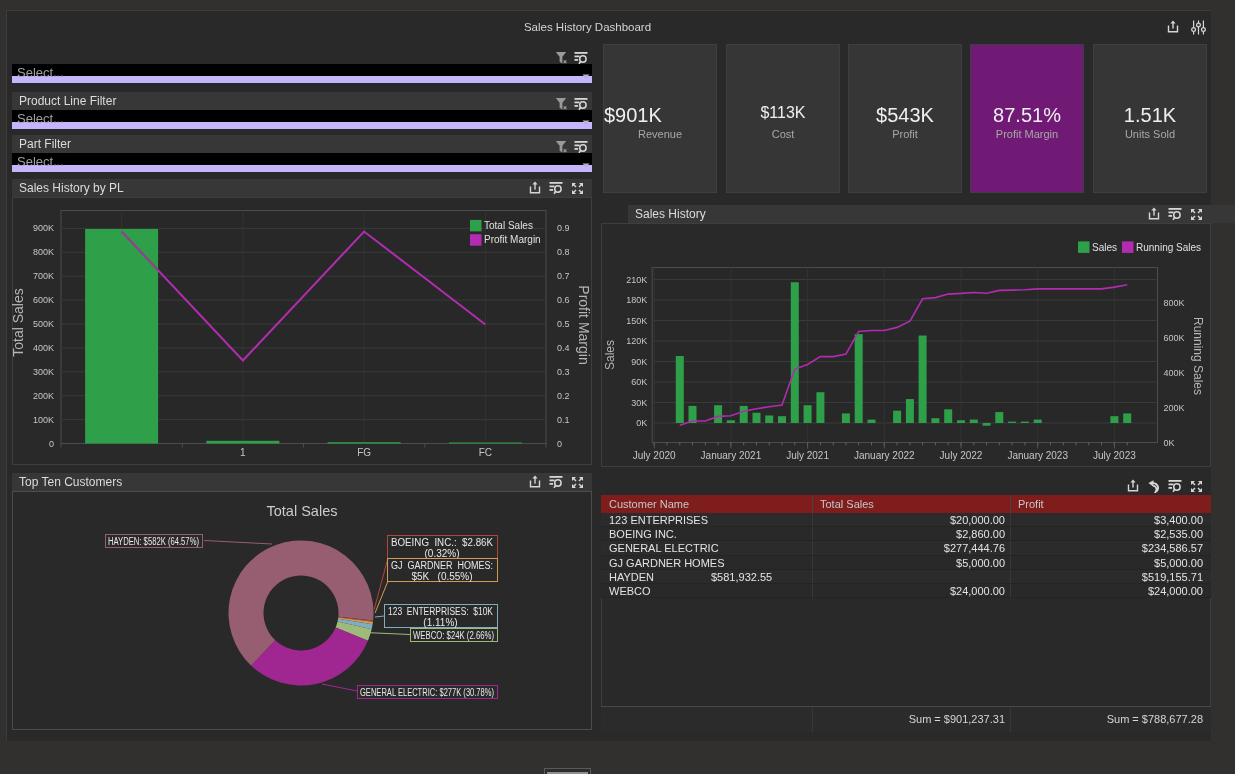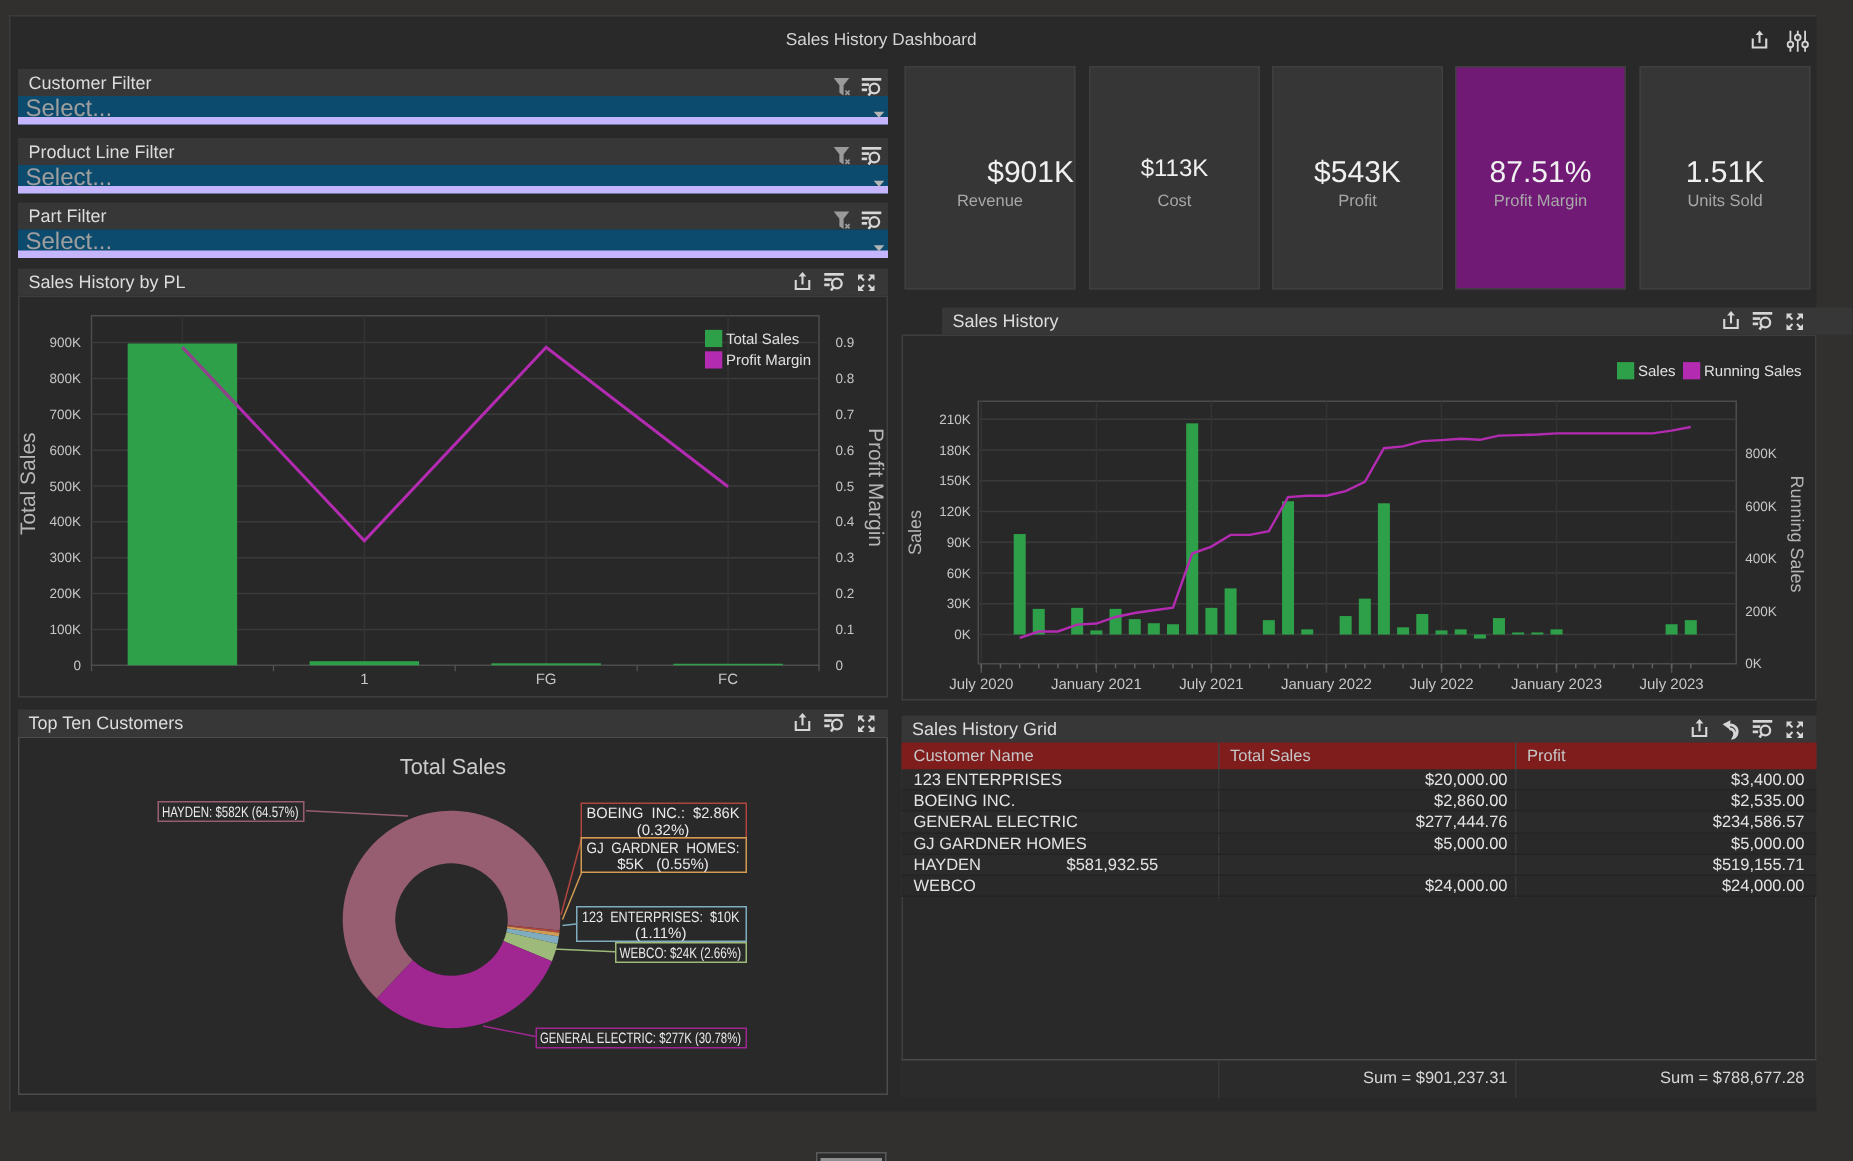--- a/index.html
+++ b/index.html
@@ -1,19 +1,19 @@
 <!DOCTYPE html>
 <html><head><meta charset="utf-8"><style>
 *{margin:0;padding:0;box-sizing:border-box}
 body{font-family:"Liberation Sans",sans-serif;background:#31302e}
 #page{position:relative;width:1235px;height:774px;overflow:hidden;background:#31302e}
 #surface{position:absolute;left:6px;top:10px;width:1205px;height:731px;background:#292929;border-top:1px solid #3d3c3a;border-left:1px solid #3d3c3a}
 .abs{position:absolute}
 .tbar{position:absolute;background:#373737;color:#dcdcdc;font-size:12px;line-height:18px;padding-left:7px}
-.sel{position:absolute;background:#0c4a6e;color:#9f9f9f;font-size:16px;line-height:18px;padding-left:5px;border-bottom:5px solid #c4b5fd}
+.sel{position:absolute;background:#000000;color:#9f9f9f;font-size:13px;line-height:18px;padding-left:5px;border-bottom:7px solid #c4b5fd}
 text{font-family:"Liberation Sans",sans-serif}
 </style></head><body>
 <div id="page">
 <div id="surface"></div>
 <div class="abs" style="left:12px;top:197px;width:580px;height:268px;border:1px solid #3e3e3e"></div>
 <div class="abs" style="left:601px;top:223px;width:610px;height:244px;border:1px solid #3e3e3e"></div>
 <div class="abs" style="left:601px;top:495px;width:610px;height:237px;border:1px solid #3e3e3e"></div>
 <div class="abs" style="left:0;top:21px;width:1175px;text-align:center;color:#d4d4d4;font-size:11.5px">Sales History Dashboard</div>
 <svg style="position:absolute;left:1166px;top:20px" width="14" height="14" viewBox="0 0 14 14">
 <path d="M3.2 5.6 H1.8 V12.4 H12.2 V5.6 H10.8 V11 H3.2 Z" fill="#d6d6d6"></path>
@@ -21,21 +21,20 @@
 <path d="M7 0.4 L9.6 3.4 H4.4 Z" fill="#d6d6d6"></path>
     </svg>
 <svg style="position:absolute;left:1191px;top:20px" width="15" height="15" viewBox="0 0 15 15">
 <line x1="2.6" y1="0.5" x2="2.6" y2="14.5" stroke="#d6d6d6" stroke-width="1.2"></line>
 <line x1="7.5" y1="0.5" x2="7.5" y2="14.5" stroke="#d6d6d6" stroke-width="1.2"></line>
 <line x1="12.4" y1="0.5" x2="12.4" y2="14.5" stroke="#d6d6d6" stroke-width="1.2"></line>
 <circle cx="2.6" cy="9.6" r="1.9" fill="#373737" stroke="#d6d6d6" stroke-width="1.2"></circle>
 <circle cx="7.5" cy="5" r="1.9" fill="#373737" stroke="#d6d6d6" stroke-width="1.2"></circle>
 <circle cx="12.4" cy="9.6" r="1.9" fill="#373737" stroke="#d6d6d6" stroke-width="1.2"></circle>
     </svg>
-<div class="tbar" style="left:12px;top:46px;width:580px;height:18px">Customer Filter</div>
 <svg style="position:absolute;left:555px;top:51px" width="14" height="14" viewBox="0 0 14 14">
 <path d="M0.8 1 H11.2 L7.4 5.8 V12.6 L4.6 10.8 V5.8 Z" fill="#9a9a9a"></path>
 <path d="M8.6 9.4 L11.4 12.2 M11.4 9.4 L8.6 12.2" stroke="#9a9a9a" stroke-width="1.2"></path>
     </svg>
 <svg style="position:absolute;left:574px;top:51px" width="14" height="14" viewBox="0 0 14 14">
 <rect x="0.5" y="1" width="13" height="1.8" fill="#d6d6d6"></rect>
 <rect x="0.5" y="4.5" width="5" height="1.8" fill="#d6d6d6"></rect>
 <rect x="0.5" y="8" width="3.6" height="1.8" fill="#d6d6d6"></rect>
 <circle cx="8.9" cy="8" r="3.2" fill="none" stroke="#d6d6d6" stroke-width="1.5"></circle>
 <line x1="6.6" y1="10.5" x2="5" y2="12.7" stroke="#d6d6d6" stroke-width="1.7"></line>
@@ -343,21 +342,20 @@
       <rect x="509.4" y="193.17" width="8" height="6.83" fill="#2ea049"></rect>
       <rect x="522.2" y="190.43" width="8" height="9.57" fill="#2ea049"></rect>
       <polyline points="78.8,202.3 91.5,198.0 104.3,198.0 117.1,193.4 129.9,192.7 142.7,188.3 155.5,185.7 168.2,183.8 181.0,182.1 193.8,146.0 206.6,141.4 219.4,133.6 232.2,133.6 244.9,131.1 257.7,108.4 270.5,107.5 283.3,107.5 296.1,104.4 308.9,98.2 321.6,75.8 334.4,74.6 347.2,71.1 360.0,70.4 372.8,69.5 385.6,70.2 398.3,67.4 411.1,67.1 423.9,66.7 436.7,65.9 449.5,65.9 462.3,65.9 475.0,65.9 487.8,65.9 500.6,65.9 513.4,64.1 526.2,61.7" fill="none" stroke="#b32bb0" stroke-width="1.6"></polyline>
       <text x="13" y="132" font-size="12" fill="#b5b5b5" text-anchor="middle" transform="rotate(-90 13 132)">Sales</text>
       <text x="593" y="133" font-size="12" fill="#b5b5b5" text-anchor="middle" transform="rotate(90 593 133)">Running Sales</text>
       <rect x="477" y="18.4" width="11.5" height="11.5" fill="#2ea049"></rect>
       <text x="491" y="27.5" font-size="10" fill="#e0e0e0">Sales</text>
       <rect x="521" y="18.4" width="11.5" height="11.5" fill="#b32bb0"></rect>
       <text x="535" y="27.5" font-size="10" fill="#e0e0e0">Running Sales</text>
     </svg>
-<div class="tbar" style="left:601px;top:477px;width:610px;height:18px">Sales History Grid</div>
     <svg style="position:absolute;left:1190px;top:480px" width="13" height="13" viewBox="0 0 13 13">
 <path d="M1 5 V1 H5 L1 5 Z" fill="#d6d6d6"></path>
       <path d="M8 1 H12 V5 L8 1 Z" fill="#d6d6d6"></path>
 <path d="M12 8 V12 H8 L12 8 Z" fill="#d6d6d6"></path>
       <path d="M5 12 H1 V8 L5 12 Z" fill="#d6d6d6"></path>
 <line x1="2" y1="2" x2="5" y2="5" stroke="#d6d6d6" stroke-width="1.4"></line>
 <line x1="11" y1="2" x2="8" y2="5" stroke="#d6d6d6" stroke-width="1.4"></line>
 <line x1="11" y1="11" x2="8" y2="8" stroke="#d6d6d6" stroke-width="1.4"></line>
 <line x1="2" y1="11" x2="5" y2="8" stroke="#d6d6d6" stroke-width="1.4"></line>
     </svg>
@@ -432,21 +430,21 @@
       <span style="position:absolute;left:409px;top:0;width:1px;height:15px;background:#383838"></span>
       <span style="position:absolute;left:0;bottom:0;width:610px;height:1px;background:#242424"></span>
     </div>
     <div class="abs" style="left:601px;top:706px;width:610px;height:26px;background:#2b2b2b;border-top:1px solid #4a4a4a;color:#d6d6d6;font-size:11px;line-height:24px">
       <span style="position:absolute;left:110px;width:294px;text-align:right">Sum = $901,237.31</span>
       <span style="position:absolute;left:400px;width:202px;text-align:right">Sum = $788,677.28</span>
       <span style="position:absolute;left:211px;top:0;width:1px;height:25px;background:#383838"></span>
       <span style="position:absolute;left:409px;top:0;width:1px;height:25px;background:#383838"></span>
     </div>
 <div class="abs" style="left:603px;top:44px;width:114px;height:149px;background:#363636;border:1px solid #3f3f3f">
-      <div style="position:absolute;top:59px;width:100%;text-align:right;color:#f0f0f0;font-size:20px">$901K</div>
+      <div style="position:absolute;top:59px;width:100%;text-align:left;color:#f0f0f0;font-size:20px">$901K</div>
       <div style="position:absolute;top:83px;width:100%;text-align:center;color:#a8a8a8;font-size:11px">Revenue</div>
     </div>
 <div class="abs" style="left:726px;top:44px;width:114px;height:149px;background:#363636;border:1px solid #3f3f3f">
       <div style="position:absolute;top:59px;width:100%;text-align:center;color:#f0f0f0;font-size:16px">$113K</div>
       <div style="position:absolute;top:83px;width:100%;text-align:center;color:#a8a8a8;font-size:11px">Cost</div>
     </div>
 <div class="abs" style="left:848px;top:44px;width:114px;height:149px;background:#363636;border:1px solid #3f3f3f">
       <div style="position:absolute;top:59px;width:100%;text-align:center;color:#f0f0f0;font-size:20px">$543K</div>
       <div style="position:absolute;top:83px;width:100%;text-align:center;color:#a8a8a8;font-size:11px">Profit</div>
     </div>

